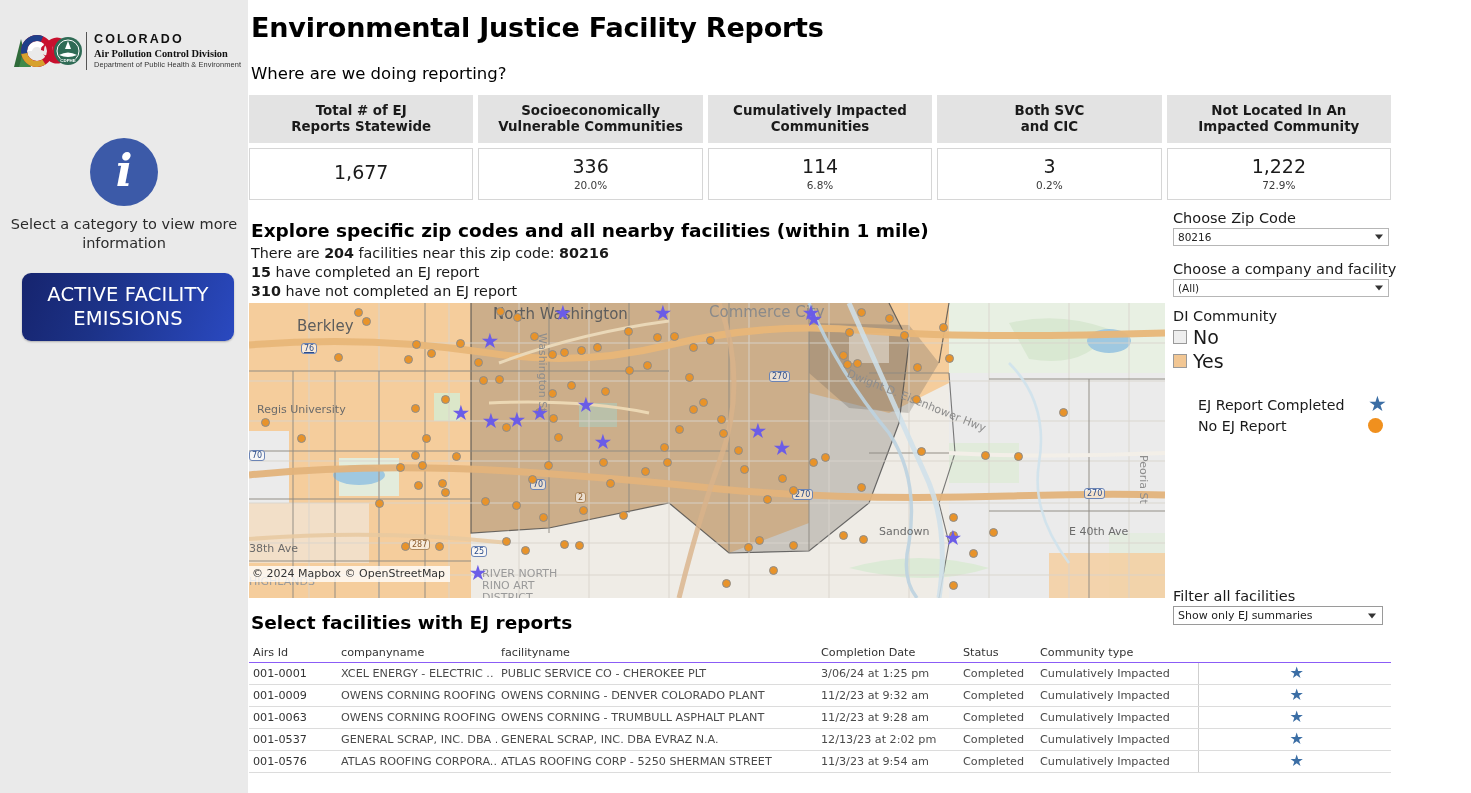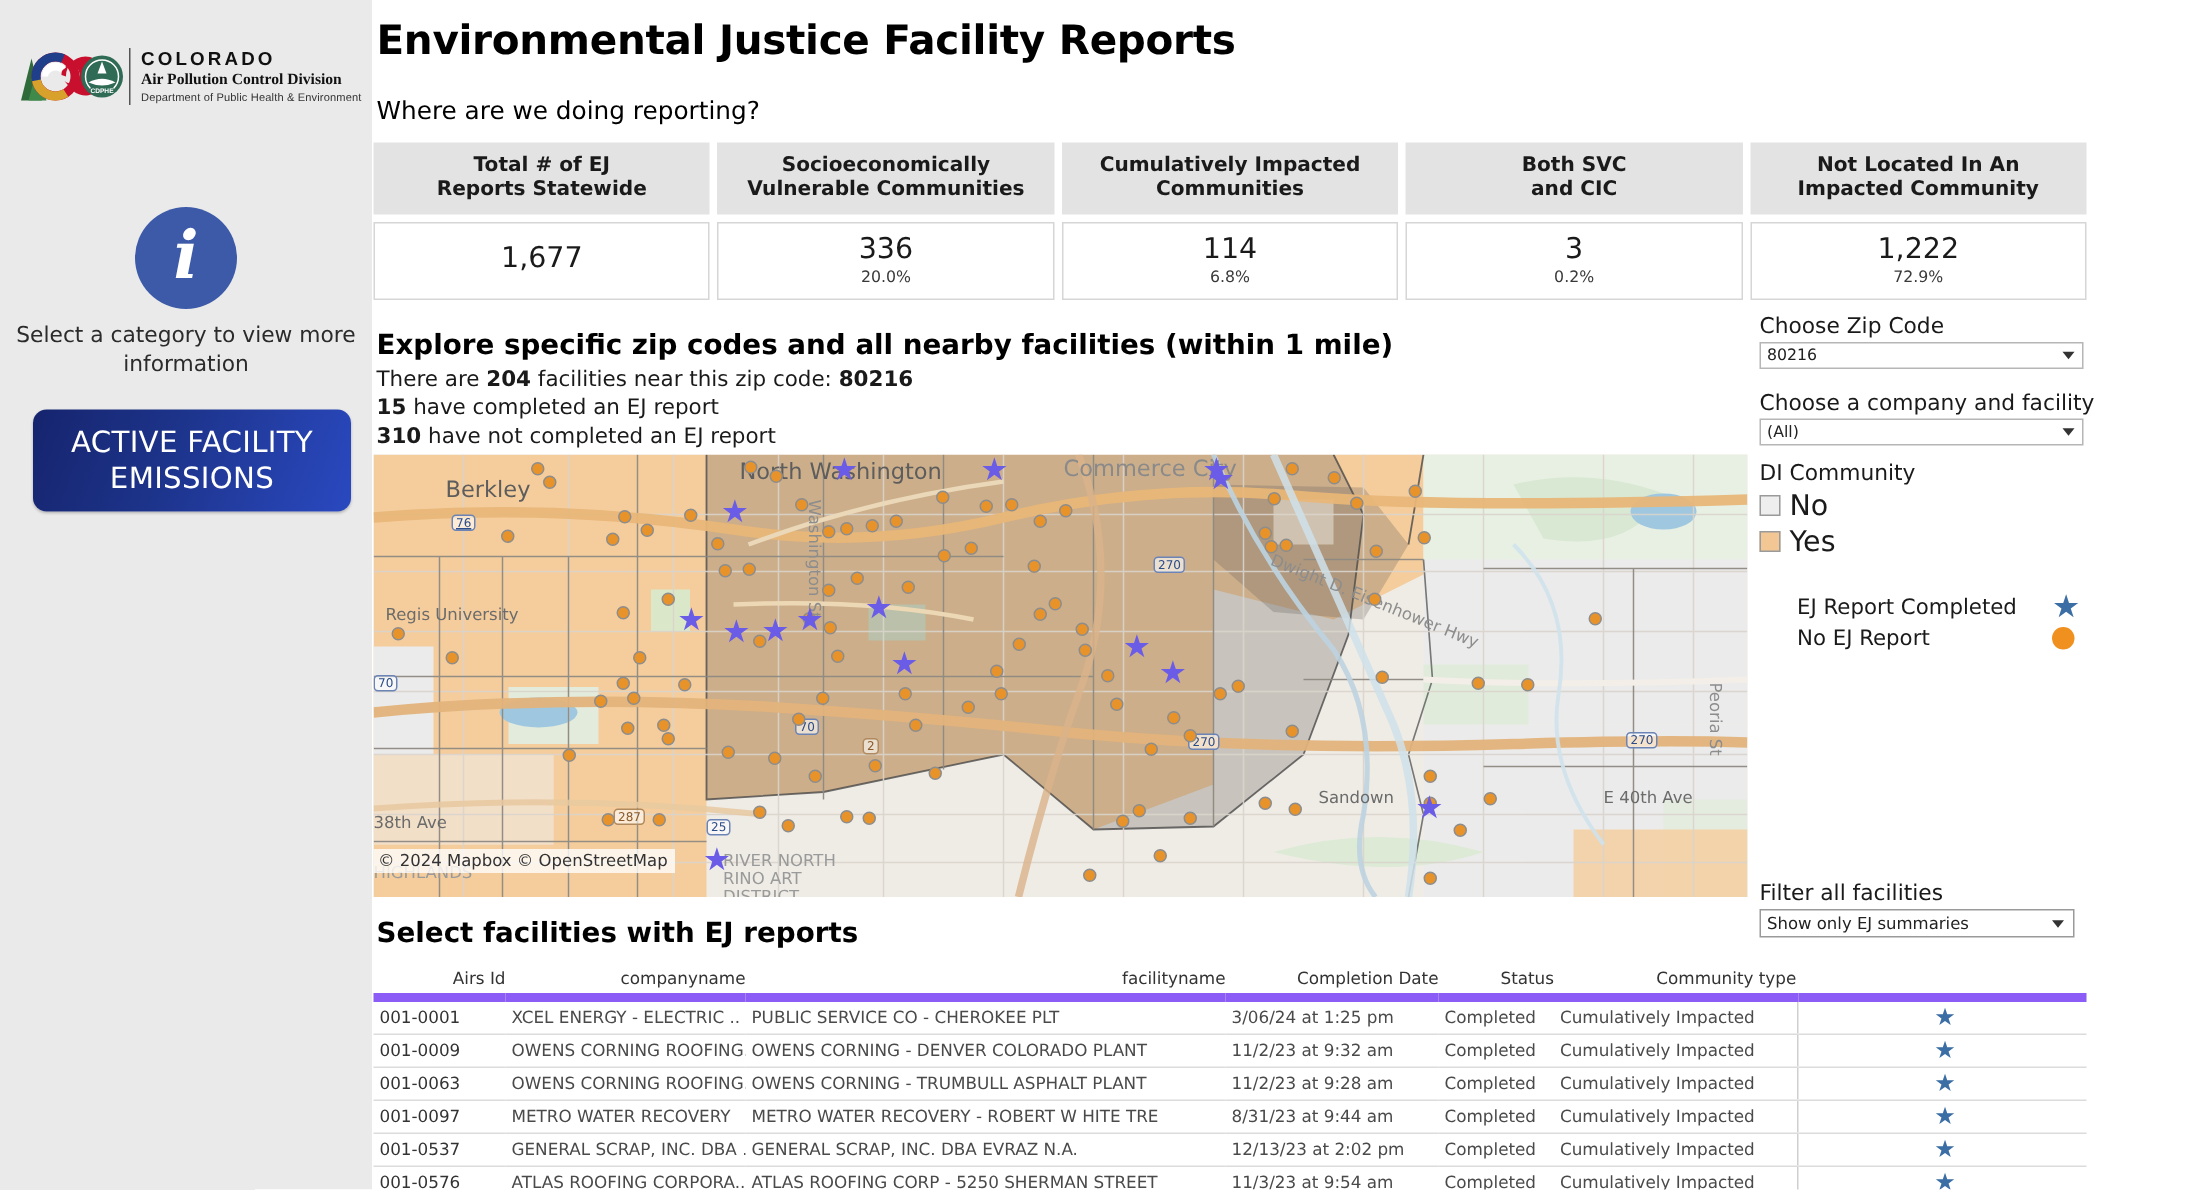--- a/index.html
+++ b/index.html
@@ -160,22 +160,22 @@
   #table-title {
     position:absolute; left:3px; top:612px; font-size:18.5px; font-weight:bold;
     color:#000; font-family:"DejaVu Sans", sans-serif;
   }
   #facilities-table {
     position:absolute; left:1px; top:646px; width:1142px;
     border-collapse:collapse; table-layout:fixed;
     font-family:"DejaVu Sans", sans-serif;
   }
   #facilities-table th {
-    font-weight:normal; font-size:11.2px; color:#333; text-align:right;
-    padding:0 0 3px 4px; border-bottom:6px solid #8b5cf6; vertical-align:bottom;
+    font-weight:normal; font-size:11.2px; color:#333; text-align:left;
+    padding:0 0 3px 4px; border-bottom:1px solid #8b5cf6; vertical-align:bottom;
   }
   #facilities-table td {
     font-size:11.2px; color:#4a4a4a; padding:3px 0 3px 4px;
     border-bottom:1px solid #dcdcdc; white-space:nowrap; overflow:hidden;
     text-overflow:clip;
   }
   #facilities-table tbody tr td:first-child { color:#333; }
   td.mark { border-left:1px solid #cfcfcf; text-align:center; padding:1px 0; }
   .t-star { color:#3b6ea5; font-size:16px; line-height:14px; }
   th.mark-h { border-left:1px solid transparent; }
@@ -617,29 +617,20 @@
         <tr>
           <td>001-0063</td>
           <td>OWENS CORNING ROOFING..</td>
           <td>OWENS CORNING - TRUMBULL ASPHALT PLANT</td>
           <td>11/2/23 at 9:28 am</td>
           <td>Completed</td>
           <td>Cumulatively Impacted</td>
           <td class="mark"><span class="t-star">★</span></td>
         </tr>
         <tr>
-          <td>001-0097</td>
-          <td>METRO WATER RECOVERY</td>
-          <td>METRO WATER RECOVERY - ROBERT W HITE TRE</td>
-          <td>8/31/23 at 9:44 am</td>
-          <td>Completed</td>
-          <td>Cumulatively Impacted</td>
-          <td class="mark"><span class="t-star">★</span></td>
-        </tr>
-        <tr>
           <td>001-0537</td>
           <td>GENERAL SCRAP, INC. DBA ..</td>
           <td>GENERAL SCRAP, INC. DBA EVRAZ N.A.</td>
           <td>12/13/23 at 2:02 pm</td>
           <td>Completed</td>
           <td>Cumulatively Impacted</td>
           <td class="mark"><span class="t-star">★</span></td>
         </tr>
         <tr>
           <td>001-0576</td>

